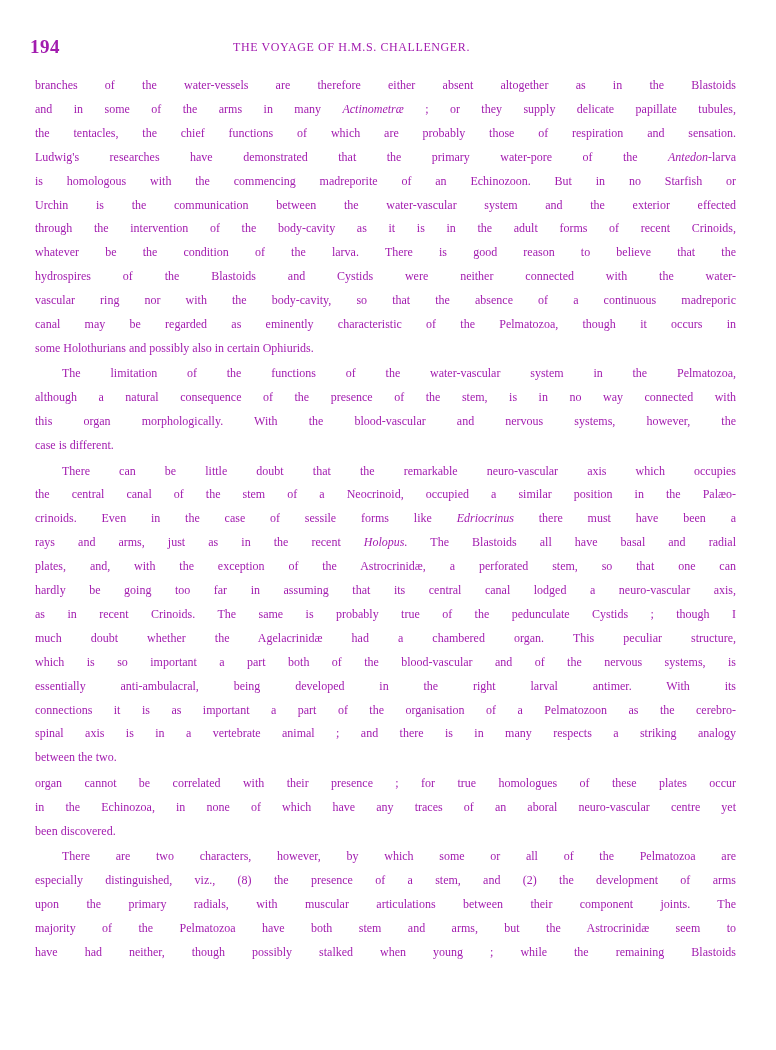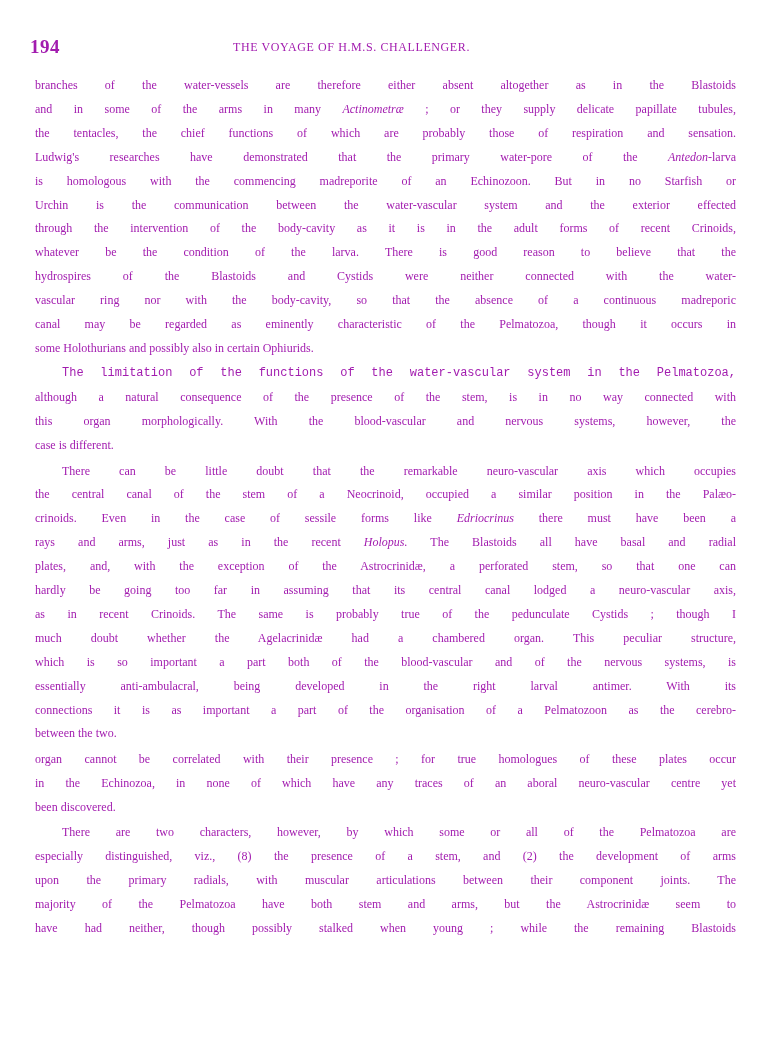--- a/index.html
+++ b/index.html
@@ -50,37 +50,38 @@
         <span class="line"><span>is homologous with the commencing madreporite of an Echinozoon.   But in no Starfish or</span></span>
         <span class="line"><span>Urchin is the communication between the water-vascular system and the exterior effected</span></span>
         <span class="line"><span>through the intervention of the body-cavity as it is in the adult forms of recent Crinoids,</span></span>
         <span class="line"><span>whatever be the condition of the larva.  There is good reason to believe that the</span></span>
         <span class="line"><span>hydrospires of the Blastoids and Cystids were neither connected with the water-</span></span>
         <span class="line"><span>vascular ring nor with the body-cavity, so that the absence of a continuous madreporic</span></span>
         <span class="line"><span>canal may be regarded as eminently characteristic of the Pelmatozoa, though it occurs in</span></span>
         <span class="line last"><span>some Holothurians and possibly also in certain Ophiurids.</span></span>
       </p>
       <p style="text-indent: 0px;">
-        <span class="line" style="padding-left: 27px; font-family: Liberation Mono, monospace;"><span>The limitation of the functions of the water-vascular system in the Pelmatozoa,</span></span>
+        <span class="line" style="padding-left: 27px;"><span>The limitation of the functions of the water-vascular system in the Pelmatozoa,</span></span>
         <span class="line"><span>although a natural consequence of the presence of the stem, is in no way connected with</span></span>
         <span class="line"><span>this organ morphologically.   With the blood-vascular and nervous systems, however, the</span></span>
         <span class="line last"><span>case is different.</span></span>
       </p>
       <p style="text-indent: 0px;">
         <span class="line" style="padding-left: 27px;"><span>There can be little doubt that the remarkable neuro-vascular axis which occupies</span></span>
         <span class="line"><span>the central canal of the stem of a Neocrinoid, occupied a similar position in the Palæo-</span></span>
         <span class="line"><span>crinoids.   Even in the case of sessile forms like </span><i>Edriocrinus</i><span> there must have been a</span></span>
         <span class="line"><span>rays and arms, just as in the recent </span><i>Holopus.</i><span>  The Blastoids all have basal and radial</span></span>
         <span class="line"><span>plates, and, with the exception of the Astrocrinidæ, a perforated stem, so that one can</span></span>
         <span class="line"><span>hardly be going too far in assuming that its central canal lodged a neuro-vascular axis,</span></span>
         <span class="line"><span>as in recent Crinoids.   The same is probably true of the pedunculate Cystids ; though I</span></span>
         <span class="line"><span>much doubt whether the Agelacrinidæ had a chambered organ.   This peculiar structure,</span></span>
         <span class="line"><span>which is so important a part both of the blood-vascular and of the nervous systems, is</span></span>
         <span class="line"><span>essentially anti-ambulacral, being developed in the right larval antimer.  With its</span></span>
         <span class="line"><span>connections it is as important a part of the organisation of a Pelmatozoon as the cerebro-</span></span>
+        <span class="line"><span>spinal axis is in a vertebrate animal ; and there is in many respects a striking analogy</span></span>
         <span class="line last"><span>between the two.</span></span>
       </p>
       <p style="text-indent: 0px;">
         <span class="line"><span>organ cannot be correlated with their presence ; for true homologues of these plates occur</span></span>
         <span class="line"><span>in the Echinozoa, in none of which have any traces of an aboral neuro-vascular centre yet</span></span>
         <span class="line last"><span>been discovered.</span></span>
       </p>
       <p style="text-indent: 0px;">
         <span class="line" style="padding-left: 27px;"><span>There are two characters, however, by which some or all of the Pelmatozoa are</span></span>
         <span class="line"><span>especially distinguished, viz., (8) the presence of a stem, and (2) the development of arms</span></span>

